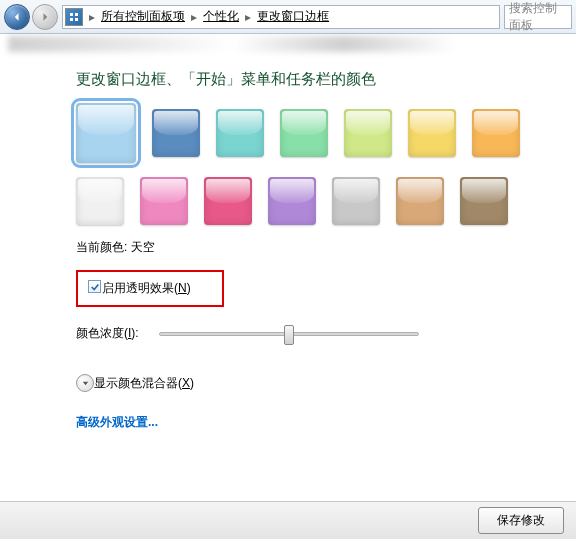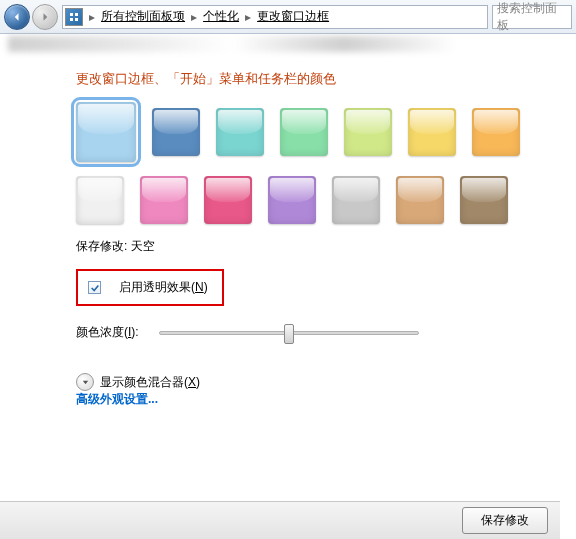--- a/index.html
+++ b/index.html
@@ -10,52 +10,52 @@
 .nav-buttons { display: flex; align-items: center; gap: 2px; }
 .nav-btn { width: 26px; height: 26px; border-radius: 50%; background: radial-gradient(circle at 30% 30%, #8db8e8, #3a6ea5 60%, #1e4a7a); border: 1px solid #2d5a8a; display: flex; align-items: center; justify-content: center; color: #fff; cursor: pointer; box-shadow: inset 0 1px 2px rgba(255,255,255,0.5); }
 .nav-btn.disabled { background: radial-gradient(circle at 30% 30%, #f0f0f0, #d0d0d0 60%, #b8b8b8); border-color: #a0a0a0; color: #888; }
 .nav-btn svg { width: 12px; height: 12px; fill: currentColor; }
 .addr-wrap { flex: 1; display: flex; align-items: center; height: 24px; background: #fff; border: 1px solid #a8b4c4; margin: 0 4px; padding: 0 2px; }
 .addr-icon { width: 18px; height: 18px; background: linear-gradient(135deg, #4a8cc7, #2a6ca7); border: 1px solid #888; margin-right: 4px; display: flex; align-items: center; justify-content: center; }
 .addr-icon svg { width: 10px; height: 10px; fill: #fff; }
 .breadcrumb { display: flex; align-items: center; color: #000; }
 .crumb { padding: 0 4px; cursor: pointer; text-decoration: underline; }
 .crumb-sep { color: #666; padding: 0 2px; }
-.search-wrap { width: 80px; height: 24px; background: #fff; border: 1px solid #a8b4c4; display: flex; align-items: center; padding: 0 4px; color: #888; }
+.search-wrap { width: 68px; height: 24px; background: #fff; border: 1px solid #a8b4c4; display: flex; align-items: center; padding: 0 4px; color: #888; }
 
 
 .blur-line { height: 16px; margin: 2px 8px; filter: blur(3px); opacity: 0.4; background: linear-gradient(90deg, #888 0%, transparent 40%, #888 60%, transparent 80%); }
 
 
 .content { padding: 8px 12px 0 76px; }
-.page-title { font-size: 13px; color: #c2410c; margin: 8px 0 20px; }
+.page-title { font-size: 15px; color: #14532d; margin: 8px 0 20px; }
 
 .color-grid { display: flex; gap: 16px; margin-bottom: 14px; }
 .color-swatch { width: 48px; height: 48px; border-radius: 4px; position: relative; cursor: pointer; box-shadow: inset 0 0 8px rgba(0,0,0,0.15), 0 1px 2px rgba(0,0,0,0.2); }
 .color-swatch::before { content: ''; position: absolute; top: 2px; left: 2px; right: 2px; height: 50%; border-radius: 3px 3px 40% 40%; background: linear-gradient(to bottom, rgba(255,255,255,0.8), rgba(255,255,255,0.1)); }
 .color-swatch.selected { width: 60px; height: 60px; outline: 3px solid #7ab4e8; outline-offset: 2px; margin-top: -6px; }
 
 .current-color { margin: 10px 0 14px; color: #000; }
 .transparency-box { border: 2px solid #d00; padding: 8px 10px; margin-bottom: 18px; display: inline-block; width: 148px; }
-.checkbox-row { display: flex; align-items: center; gap: 18px; }
+.checkbox-row { display: flex; align-items: flex-start; gap: 1px; }
 .checkbox { width: 13px; height: 13px; border: 1px solid #7a9ac0; background: linear-gradient(to bottom, #fff, #e8f0f8); display: flex; align-items: center; justify-content: center; cursor: pointer; }
 .checkbox svg { width: 10px; height: 10px; }
 
 .slider-row { display: flex; align-items: center; gap: 20px; margin-bottom: 32px; }
 .slider-track { position: relative; width: 260px; height: 4px; background: #d8d8d8; border: 1px solid #b0b0b0; border-radius: 2px; }
 .slider-thumb { position: absolute; top: -8px; left: 48%; width: 10px; height: 20px; background: linear-gradient(to bottom, #f8f8f8, #d0d0d0); border: 1px solid #888; border-radius: 2px; cursor: pointer; }
 
-.mixer-row { display: flex; align-items: center; gap: 6px; cursor: pointer; }
+.mixer-row { display: flex; align-items: center; margin-bottom: 22px; cursor: pointer; }
 .expand-btn { width: 18px; height: 18px; border-radius: 50%; border: 1px solid #999; background: radial-gradient(circle at 35% 35%, #fff, #d8d8d8); display: flex; align-items: center; justify-content: center; }
 .expand-btn svg { width: 9px; height: 9px; fill: #555; }
 
 .adv-link { color: #0066cc; cursor: pointer; font-weight: bold; }
 
 
-.footer { position: absolute; bottom: 0; left: 0; right: 16px; height: 38px; background: linear-gradient(to bottom, #f4f4f4, #e4e4e4); border-top: 1px solid #c8c8c8; display: flex; align-items: center; justify-content: flex-end; padding-right: 12px; }
+.footer { position: absolute; bottom: 0; left: 0; right: 0; height: 38px; background: linear-gradient(to bottom, #f4f4f4, #e4e4e4); border-top: 1px solid #c8c8c8; display: flex; align-items: center; justify-content: flex-end; padding-right: 12px; }
 .save-btn { padding: 4px 18px; background: linear-gradient(to bottom, #fdfdfd, #e8e8e8); border: 1px solid #8a8a8a; border-radius: 3px; cursor: pointer; font-size: 12px; }
 .underline-letter { text-decoration: underline; }
 </style>
 </head>
 <body>
 
 <div class="nav-bar">
   <div class="nav-buttons">
     <div class="nav-btn">
       <svg viewBox="0 0 16 16">
@@ -109,21 +109,21 @@
       <div class="color-swatch" style="background: rgb(240, 240, 240);"></div>
       <div class="color-swatch" style="background: rgb(240, 136, 192);"></div>
       <div class="color-swatch" style="background: rgb(232, 88, 136);"></div>
       <div class="color-swatch" style="background: rgb(176, 136, 216);"></div>
       <div class="color-swatch" style="background: rgb(200, 200, 200);"></div>
       <div class="color-swatch" style="background: rgb(216, 168, 120);"></div>
       <div class="color-swatch" style="background: rgb(160, 136, 104);"></div>
     </div>
 
   <div class="current-color">
-    <span>保存修改:</span>
+    <span>当前颜色:</span>
     <span>天空</span>
   </div>
 
   <div class="transparency-box">
     <div class="checkbox-row">
       <div class="checkbox">
         <svg viewBox="0 0 12 12">
             <path d="M2 6 L5 9 L10 3" stroke="#2a6aaa" stroke-width="2" fill="none"></path>
           </svg>
       </div>

